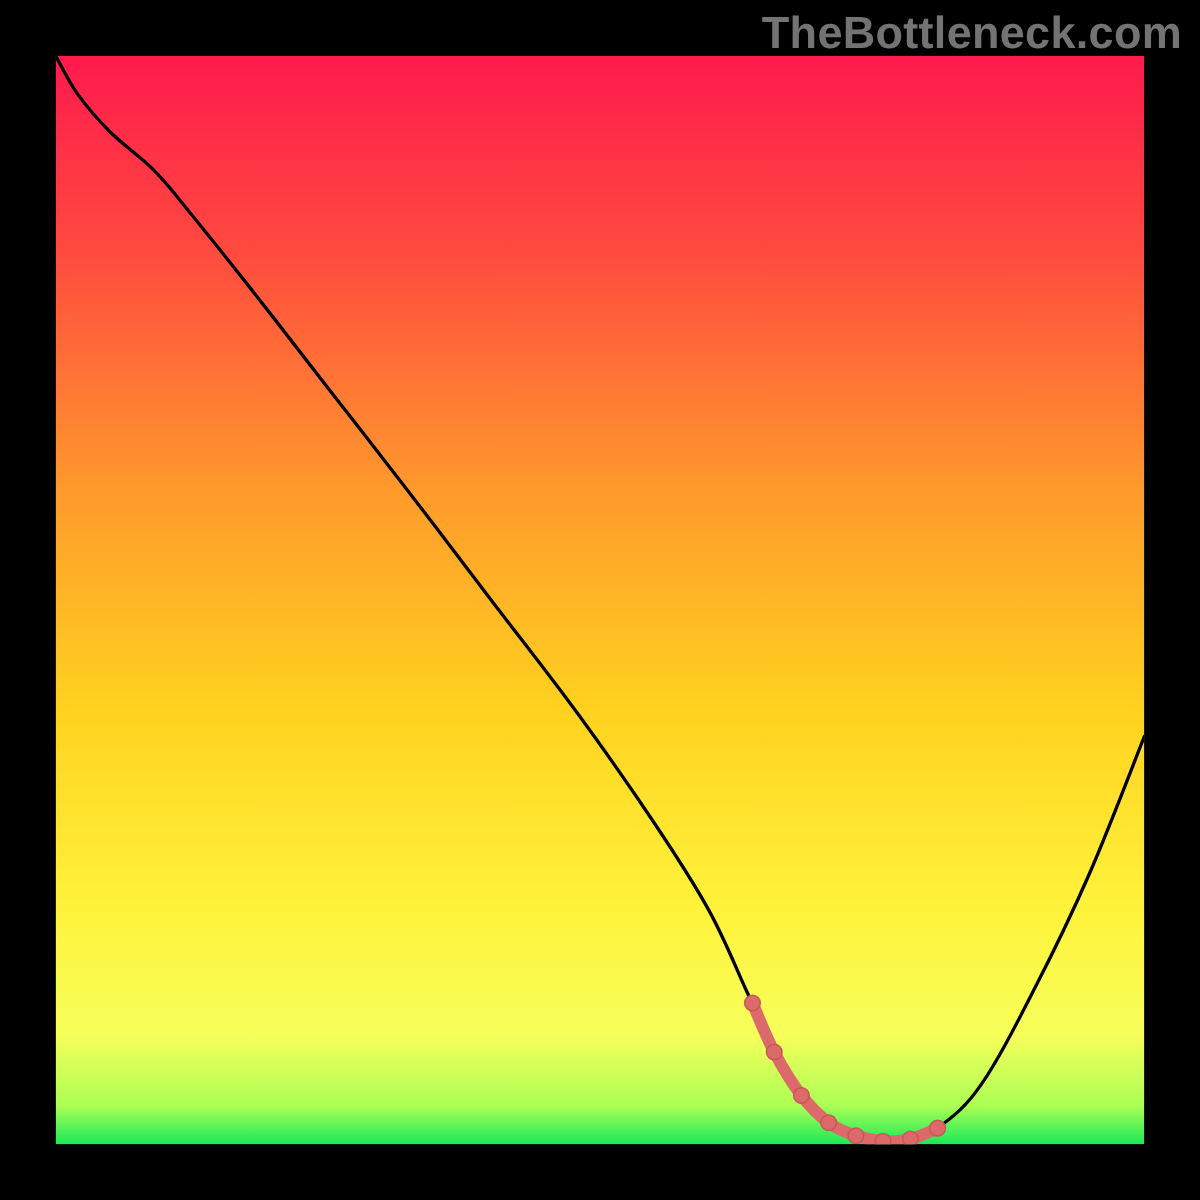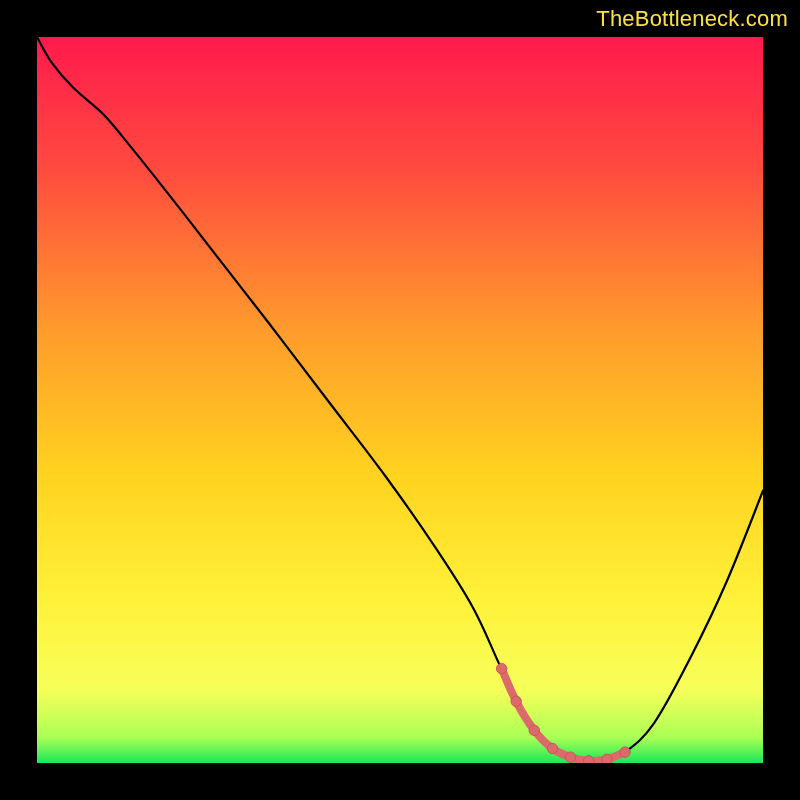--- a/index.html
+++ b/index.html
@@ -8,23 +8,23 @@
     position: relative;
     width: 800px;
     height: 800px;
     background: #000;
   }
   .watermark {
     position: absolute;
     top: 6px;
     right: 12px;
     font-family: Arial, Helvetica, sans-serif;
-    font-size: 22px;
-    font-weight: 400;
-    color: #fde047;
+    font-size: 30px;
+    font-weight: 700;
+    color: #737373;
     letter-spacing: 0.2px;
   }
   .plot {
     position: absolute;
     left: 37px;
     top: 37px;
     width: 726px;
     height: 726px;
     overflow: hidden;
   }

